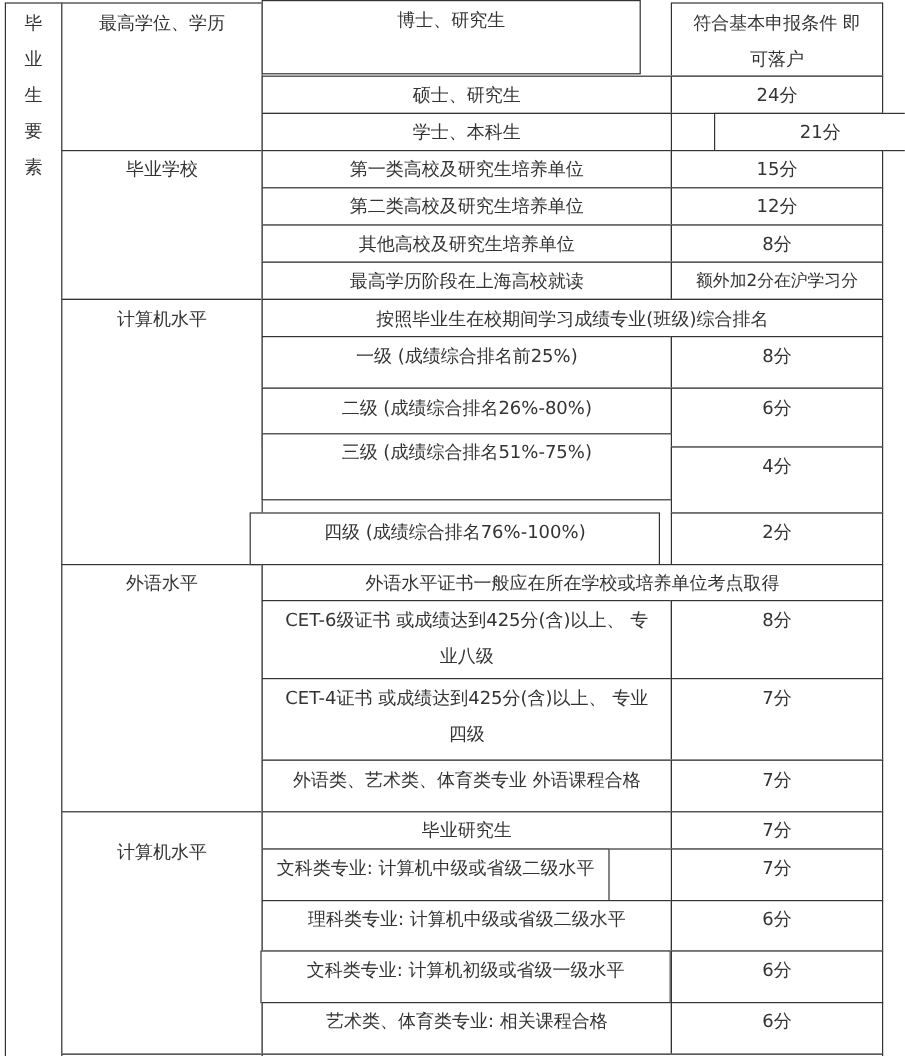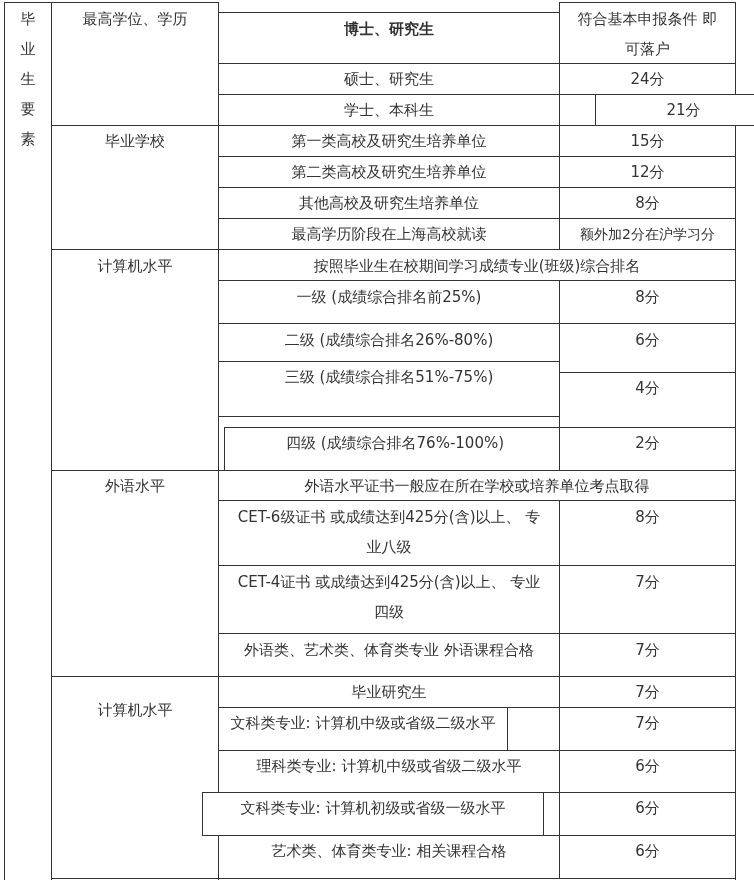--- a/index.html
+++ b/index.html
@@ -33,21 +33,21 @@
   <div class="txt" style="top:1px;">计算机水平</div>
 </div>
 <div class="cell" style="left:51px; top:470px; width:168px; height:207px;">
   <div class="txt" style="top:0px;">外语水平</div>
 </div>
 <div class="cell" style="left:51px; top:676px; width:168px; height:203px;">
   <div class="txt" style="top:18px;">计算机水平</div>
 </div>
 <div class="cell" style="left:51px; top:878px; width:168px; height:20px;"></div>
 
-<div class="cell" style="left:218px; top:12px; width:342px; height:62px;font-weight:bold;">
+<div class="cell" style="left:218px; top:0; width:316px; height:62px;">
   <div class="txt" style="top:1px;">博士、研究生</div>
 </div>
 <div class="cell" style="left:559px; top:2px; width:177px; height:62px;">
   <div class="txt" style="top:1px;">符合基本申报条件 即
 可落户</div>
 </div>
 
 <div class="cell" style="left:218px; top:63px; width:342px; height:32px;">
   <div class="txt" style="top:0px;">硕士、研究生</div>
 </div>
@@ -108,21 +108,21 @@
   <div class="txt" style="top:1px;">6分</div>
 </div>
 
 <div class="cell" style="left:218px; top:361px; width:342px; height:56px;">
   <div class="txt" style="top:0px;">三级 (成绩综合排名51%-75%)</div>
 </div>
 <div class="cell" style="left:559px; top:372px; width:177px; height:56px;">
   <div class="txt" style="top:0px;">4分</div>
 </div>
 
-<div class="cell" style="left:224px; top:427px; width:342px; height:44px;">
+<div class="cell" style="left:208px; top:427px; width:342px; height:44px;">
   <div class="txt" style="top:0px;">四级 (成绩综合排名76%-100%)</div>
 </div>
 <div class="cell" style="left:559px; top:427px; width:177px; height:44px;">
   <div class="txt" style="top:0px;">2分</div>
 </div>
 
 <div class="cell" style="left:218px; top:470px; width:518px; height:31px;">
   <div class="txt" style="top:0px;">外语水平证书一般应在所在学校或培养单位考点取得</div>
 </div>
 
@@ -163,21 +163,21 @@
   <div class="txt" style="top:0px;">7分</div>
 </div>
 
 <div class="cell" style="left:218px; top:750px; width:342px; height:43px;">
   <div class="txt" style="top:0px;">理科类专业: 计算机中级或省级二级水平</div>
 </div>
 <div class="cell" style="left:559px; top:750px; width:177px; height:43px;">
   <div class="txt" style="top:0px;">6分</div>
 </div>
 
-<div class="cell" style="left:202px; top:792px; width:342px; height:44px;">
+<div class="cell" style="left:217px; top:792px; width:342px; height:44px;">
   <div class="txt" style="top:0px;">文科类专业: 计算机初级或省级一级水平</div>
 </div>
 <div class="cell" style="left:559px; top:792px; width:177px; height:44px;">
   <div class="txt" style="top:0px;">6分</div>
 </div>
 
 <div class="cell" style="left:218px; top:835px; width:342px; height:44px;">
   <div class="txt" style="top:0px;">艺术类、体育类专业: 相关课程合格</div>
 </div>
 <div class="cell" style="left:559px; top:835px; width:177px; height:44px;">

